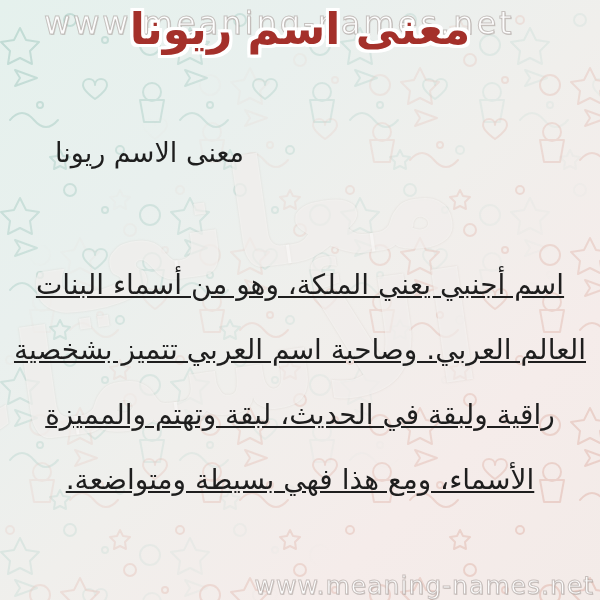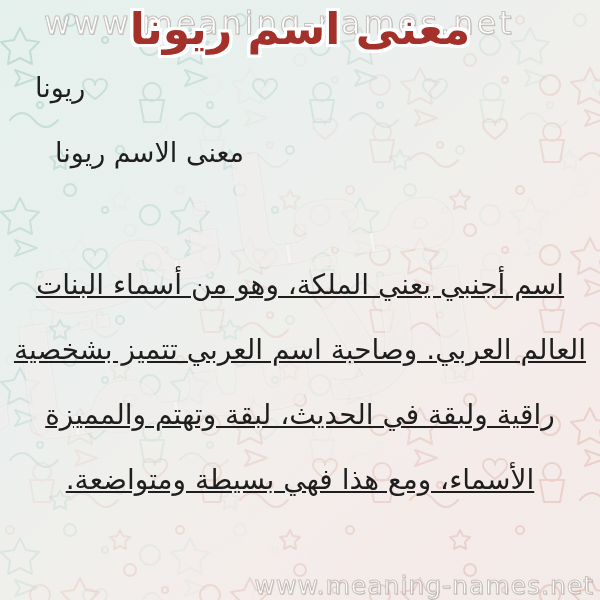--- a/index.html
+++ b/index.html
@@ -110,21 +110,20 @@
     </defs>
     <rect width="600" height="600" fill="url(#doodP)"></rect>
   </svg>
 
   <div class="center-watermark">معاني الأسماء</div>
 
   <div class="wm wm-top">www.meaning-names.net</div>
 
   <h1 class="title">معنى اسم ريونا</h1>
 
-  <div class="info-row row-0">ريونا</div>
   <div class="info-row row-1">معنى الاسم ريونا</div>
 
   <div class="paragraph">
     <div class="pline">اسم أجنبي يعني الملكة، وهو من أسماء البنات</div>
     <div class="pline">العالم العربي. وصاحبة اسم العربي تتميز بشخصية</div>
     <div class="pline">راقية ولبقة في الحديث، لبقة وتهتم والمميزة</div>
     <div class="pline">الأسماء، ومع هذا فهي بسيطة ومتواضعة.</div>
   </div>
 
   <div class="wm wm-bottom">www.meaning-names.net</div>

